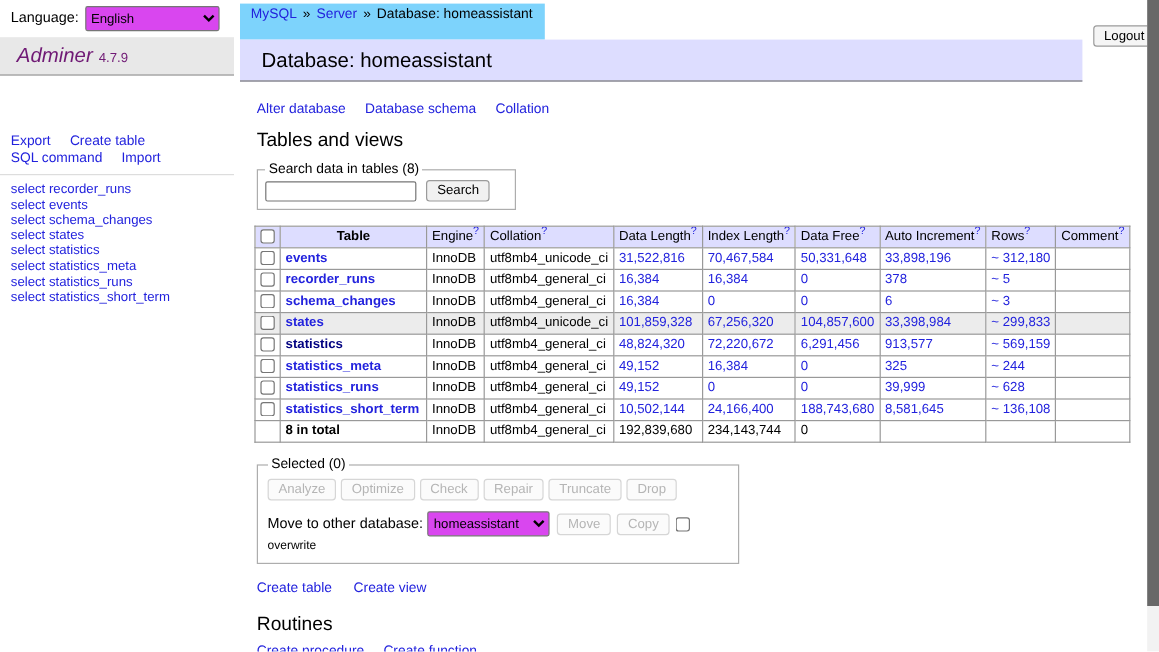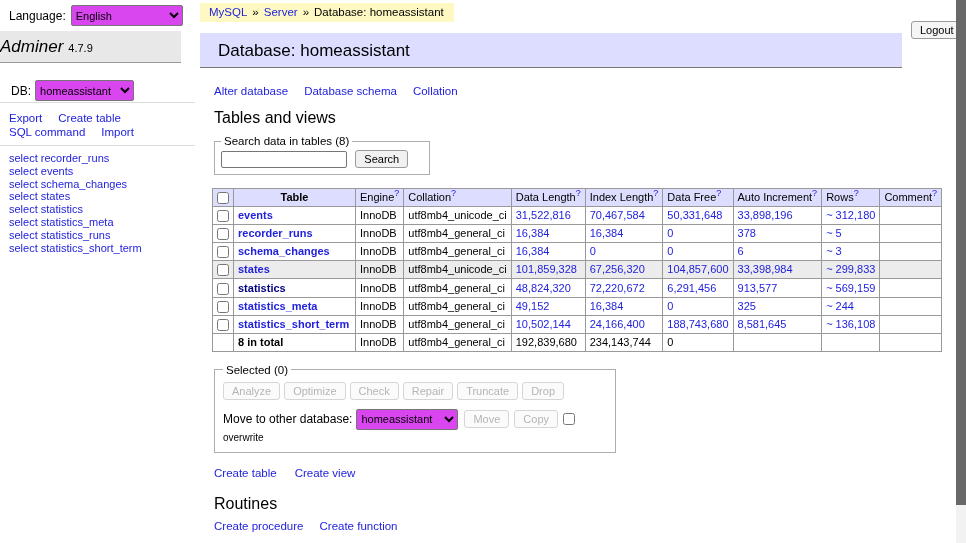--- a/index.html
+++ b/index.html
@@ -15,43 +15,43 @@
   .sidebar { position:absolute; left:0; top:0; width:195px; height:543px; background:#fff; }
   .lang-row { padding:5px 0 0 9px; font-size:12px; }
   .lang-row select { width:110px; margin-left:5px; }
   select {
     font-family:"Liberation Sans",sans-serif; font-size:11px; height:19px;
     border:1px solid #767676; border-radius:2px; background:#d946ef; color:#000;
   }
   .logo {
     position:absolute; top:31px; left:0; width:181px; height:31px;
     background:#e8e8e8; border-bottom:1px solid #999;
-    line-height:31px; color:#000000; white-space:nowrap;
+    padding-left:14px; line-height:31px; color:#701a75; white-space:nowrap;
   }
   .logo .name { font-style:italic; font-size:17px; }
   .logo .ver  { font-size:11px; margin-left:5px; }
   .db-row {
     position:absolute; top:63px; left:0; width:195px; height:39px;
     border-bottom:1px solid #ddd; padding:0;
   }
   .db-row .inner { padding:17px 0 0 11px; }
   .db-row select { width:97px; margin-left:4px; }
   .side-links {
     position:absolute; top:103px; left:0; width:186px; height:34px;
     padding:8px 0 0 9px; border-bottom:1px solid #ddd;
     font-size:11.5px; line-height:14px;
   }
   .side-links a { margin-right:16px; }
   .table-list { position:absolute; top:152px; left:0; width:186px; padding-left:9px; font-size:11px; line-height:12.8px; }
   .table-list a { display:block; white-space:nowrap; }
 
   
   .breadcrumb {
-    position:absolute; left:200px; top:3px; height:19px; line-height:19px;
-    background:#fef9c3; padding:0 10px 0 9px; font-size:11.5px; white-space:nowrap;
+    position:absolute; left:200px; top:3px; height:30px; line-height:19px;
+    background:#7dd3fc; padding:0 10px 0 9px; font-size:11.5px; white-space:nowrap;
   }
   .breadcrumb .sep { color:#000; margin:0 5px; }
   .breadcrumb .current { color:#000; }
   .logout-btn {
     position:absolute; top:21px; left:911px;
     font-family:"Liberation Sans",sans-serif; font-size:11px;
     padding:2px 8px; background:#f5f5f5; border:1px solid #9b9b9b; border-radius:3px; color:#000;
   }
 
   
@@ -125,25 +125,20 @@
 </style>
 </head>
 <body>
 
 <div class="sidebar">
   <div class="lang-row">
     <span>Language:</span><select><option>English</option></select>
   </div>
   <div class="logo">
     <span class="name">Adminer</span><span class="ver">4.7.9</span>
-  </div>
-  <div class="db-row">
-    <div class="inner">
-      <span>DB:</span><select><option>homeassistant</option></select>
-    </div>
   </div>
   <div class="side-links">
     <div>
       <a>Export</a><a>Create table</a>
     </div>
     <div>
       <a>SQL command</a><a>Import</a>
     </div>
   </div>
   <div class="table-list">
@@ -274,20 +269,32 @@
           <td>utf8mb4_general_ci</td>
           <td class="num"><a>49,152</a></td>
           <td class="num"><a>16,384</a></td>
           <td class="num"><a>0</a></td>
           <td class="num"><a>325</a></td>
           <td class="num"><a>~ 244</a></td>
           <td></td>
         </tr>
         <tr>
           <td class="chk"><input type="checkbox" style=""></td>
+          <th class="tname"><a>statistics_runs</a></th>
+          <td>InnoDB</td>
+          <td>utf8mb4_general_ci</td>
+          <td class="num"><a>49,152</a></td>
+          <td class="num"><a>0</a></td>
+          <td class="num"><a>0</a></td>
+          <td class="num"><a>39,999</a></td>
+          <td class="num"><a>~ 628</a></td>
+          <td></td>
+        </tr>
+        <tr>
+          <td class="chk"><input type="checkbox" style=""></td>
           <th class="tname"><a>statistics_short_term</a></th>
           <td>InnoDB</td>
           <td>utf8mb4_general_ci</td>
           <td class="num"><a>10,502,144</a></td>
           <td class="num"><a>24,166,400</a></td>
           <td class="num"><a>188,743,680</a></td>
           <td class="num"><a>8,581,645</a></td>
           <td class="num"><a>~ 136,108</a></td>
           <td></td>
         </tr>

